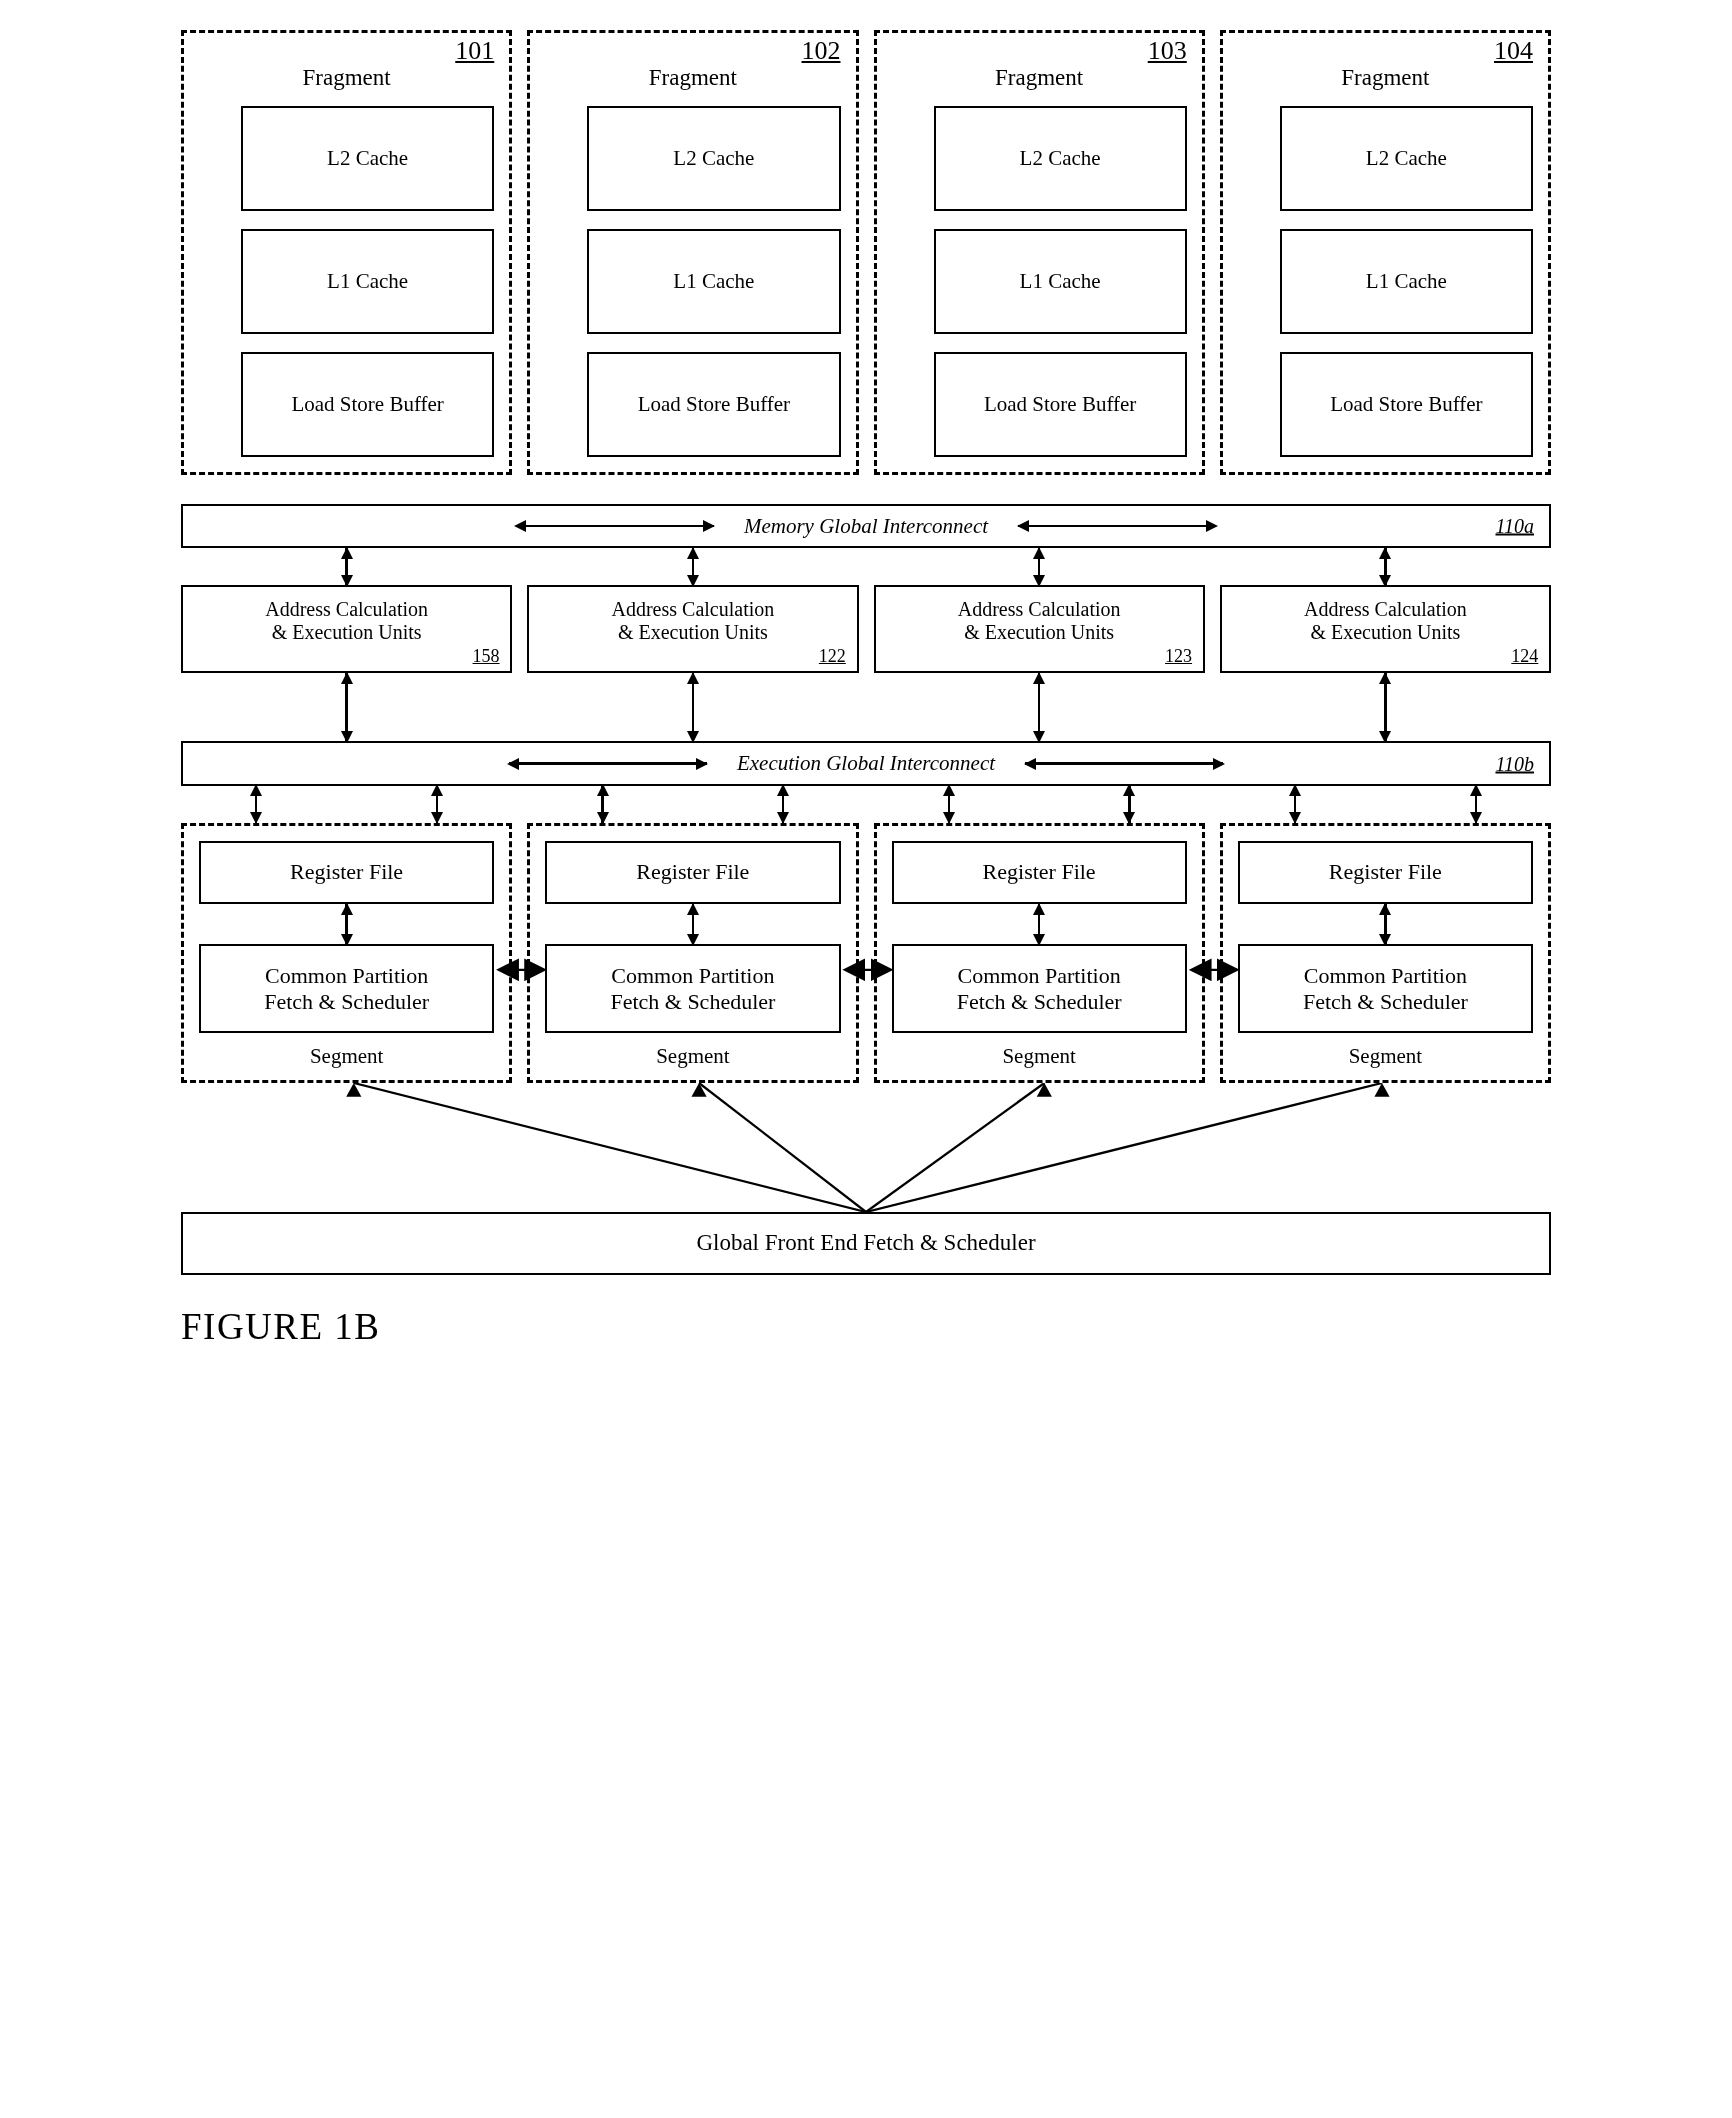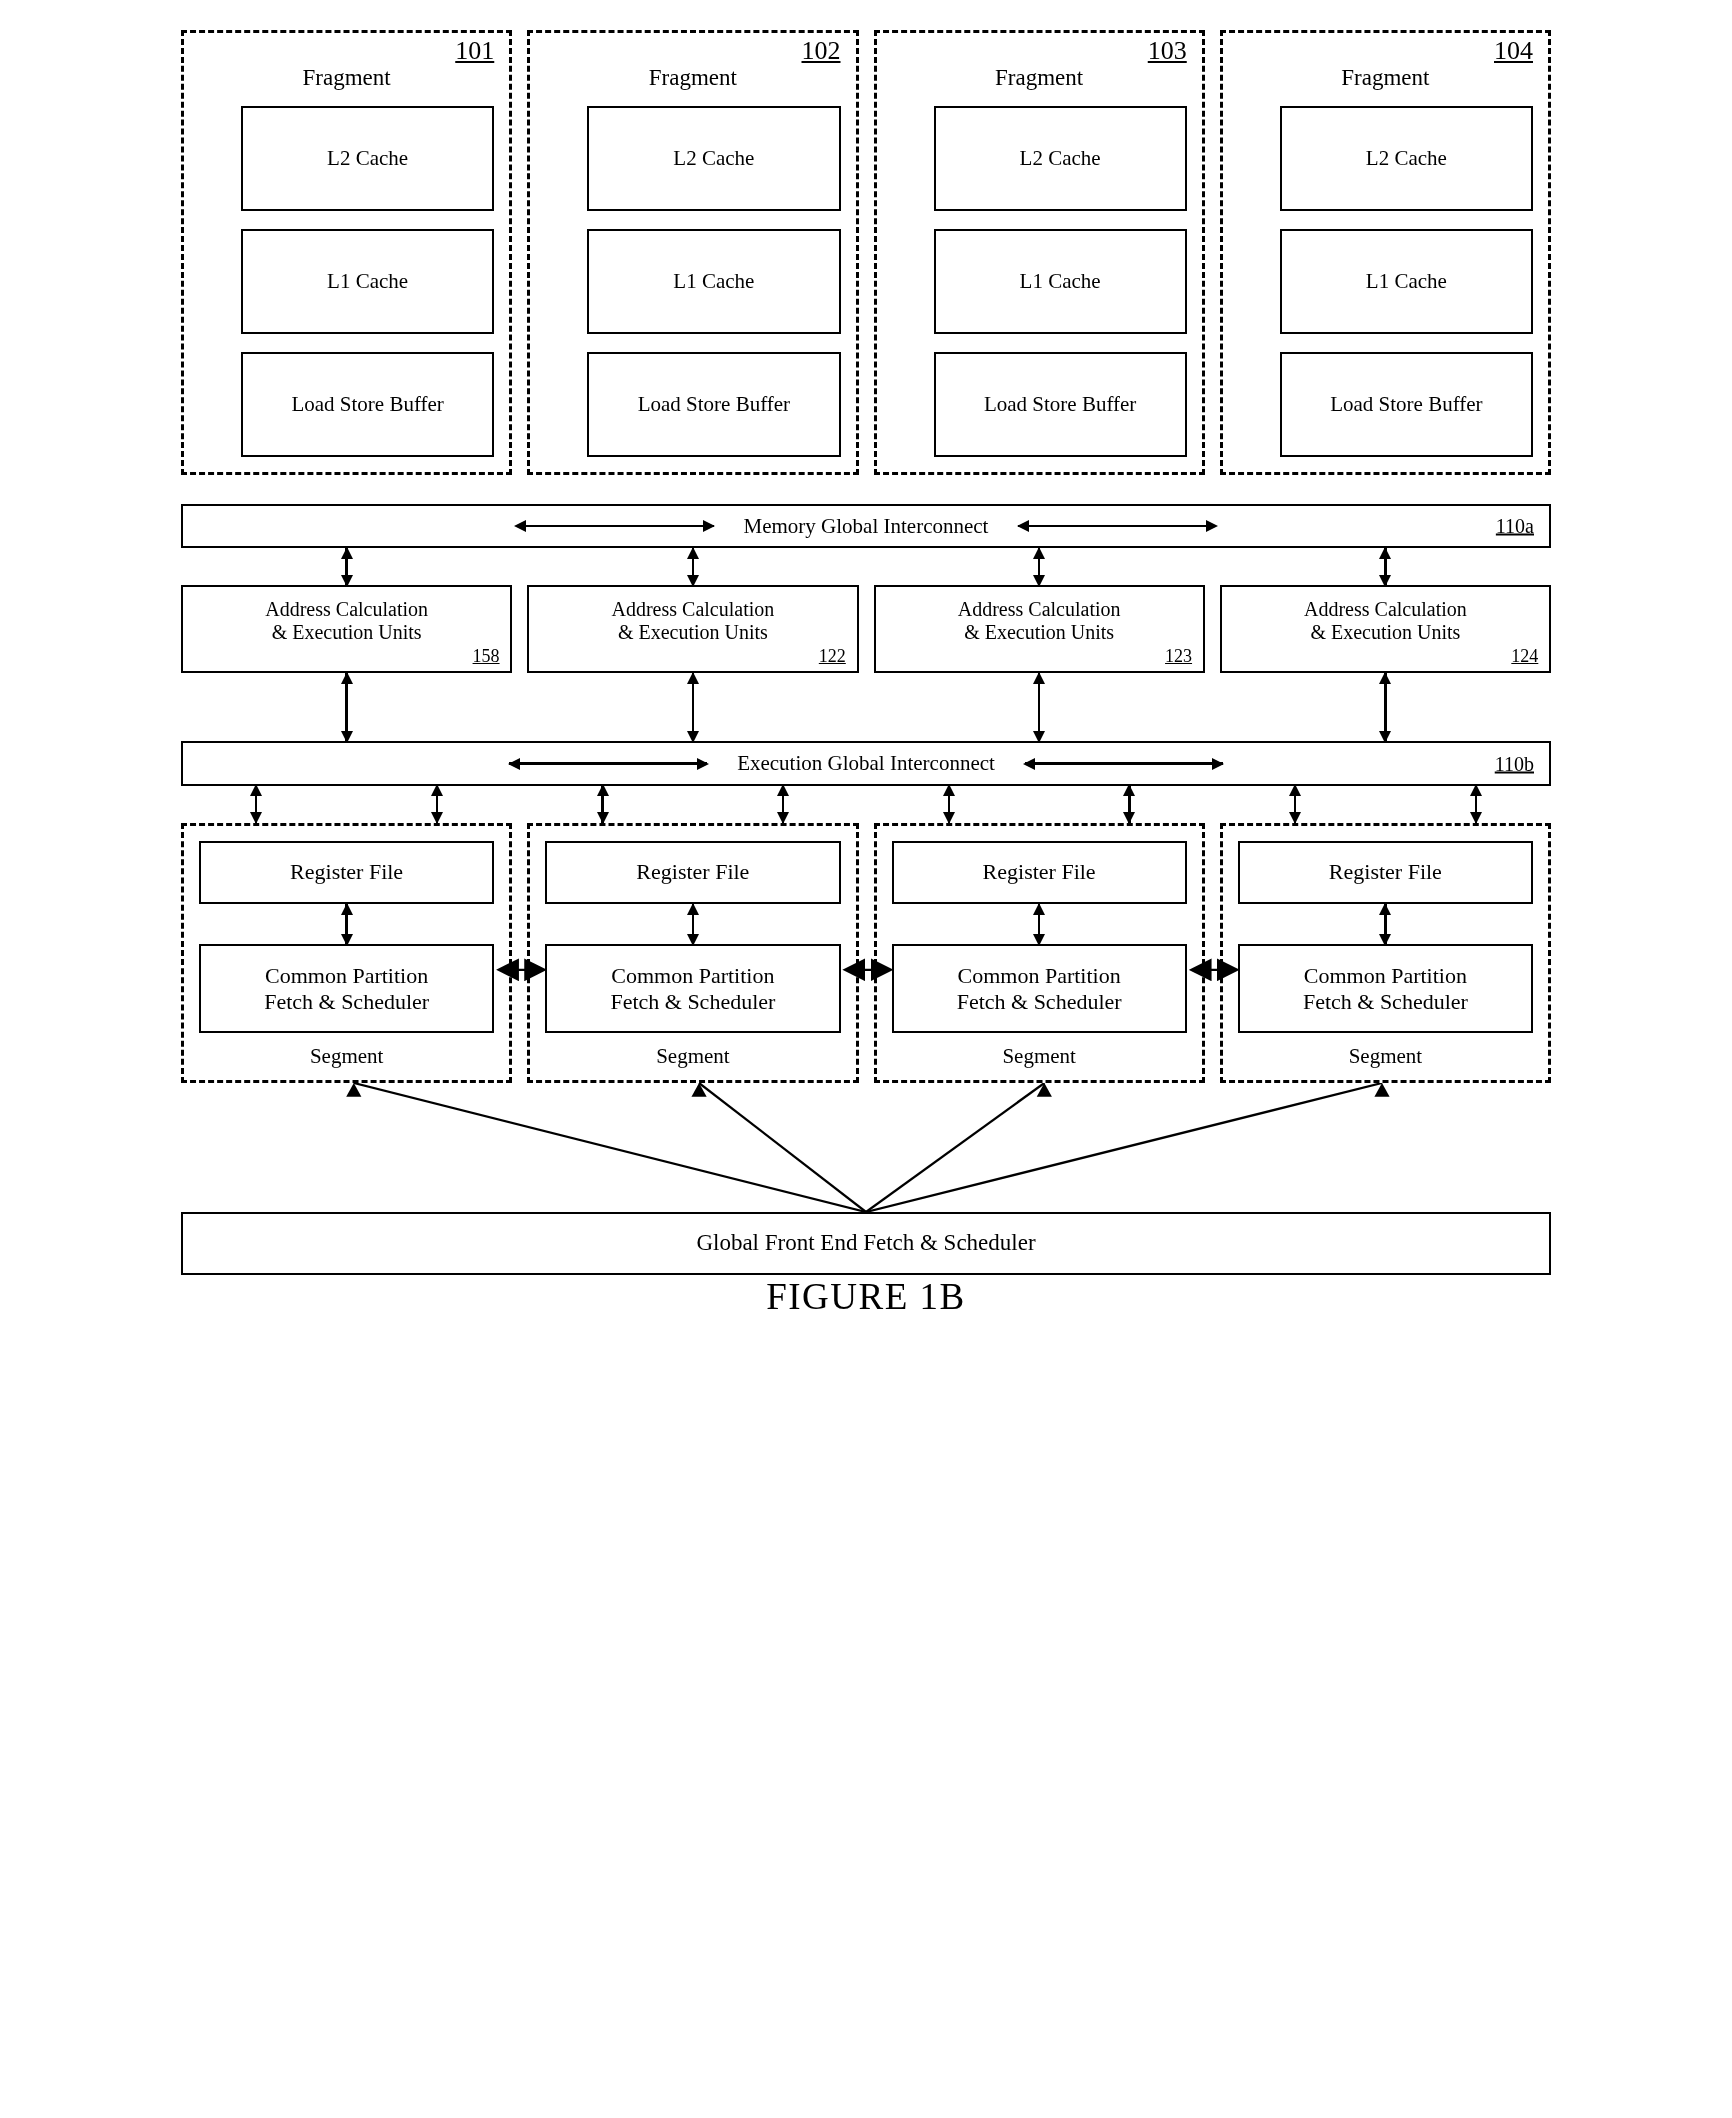--- a/index.html
+++ b/index.html
@@ -50,20 +50,21 @@
   .wide-box {
     border: 2.3px solid #000;
     padding: 7.6px 15px;
     font-size: 21px;
     position: relative;
     background: #fff;
     display: flex;
     align-items: center;
     justify-content: center;
     gap: 30px;
+    font-style: italic;
   }
   .wide-box .ref {
     position: absolute;
     right: 15px;
     top: 50%;
     transform: translateY(-50%);
     text-decoration: underline;
     font-size: 20px;
   }
   .wide-label { white-space: nowrap; }
@@ -113,22 +114,22 @@
     margin-top: 10.7px;
   }
   .global-box {
     border: 2.3px solid #000;
     text-align: center;
     font-size: 23px;
     padding: 16.7px;
     background: #fff;
   }
   .figure-label {
-    text-align: center;
     font-size: 37px;
+    margin-top: 30px;
     letter-spacing: 1.5px;
   }
   
   .v-arrow {
     width: 2.3px;
     background: #000;
     position: relative;
     margin: 0 auto;
   }
   .v-arrow::before, .v-arrow::after {

